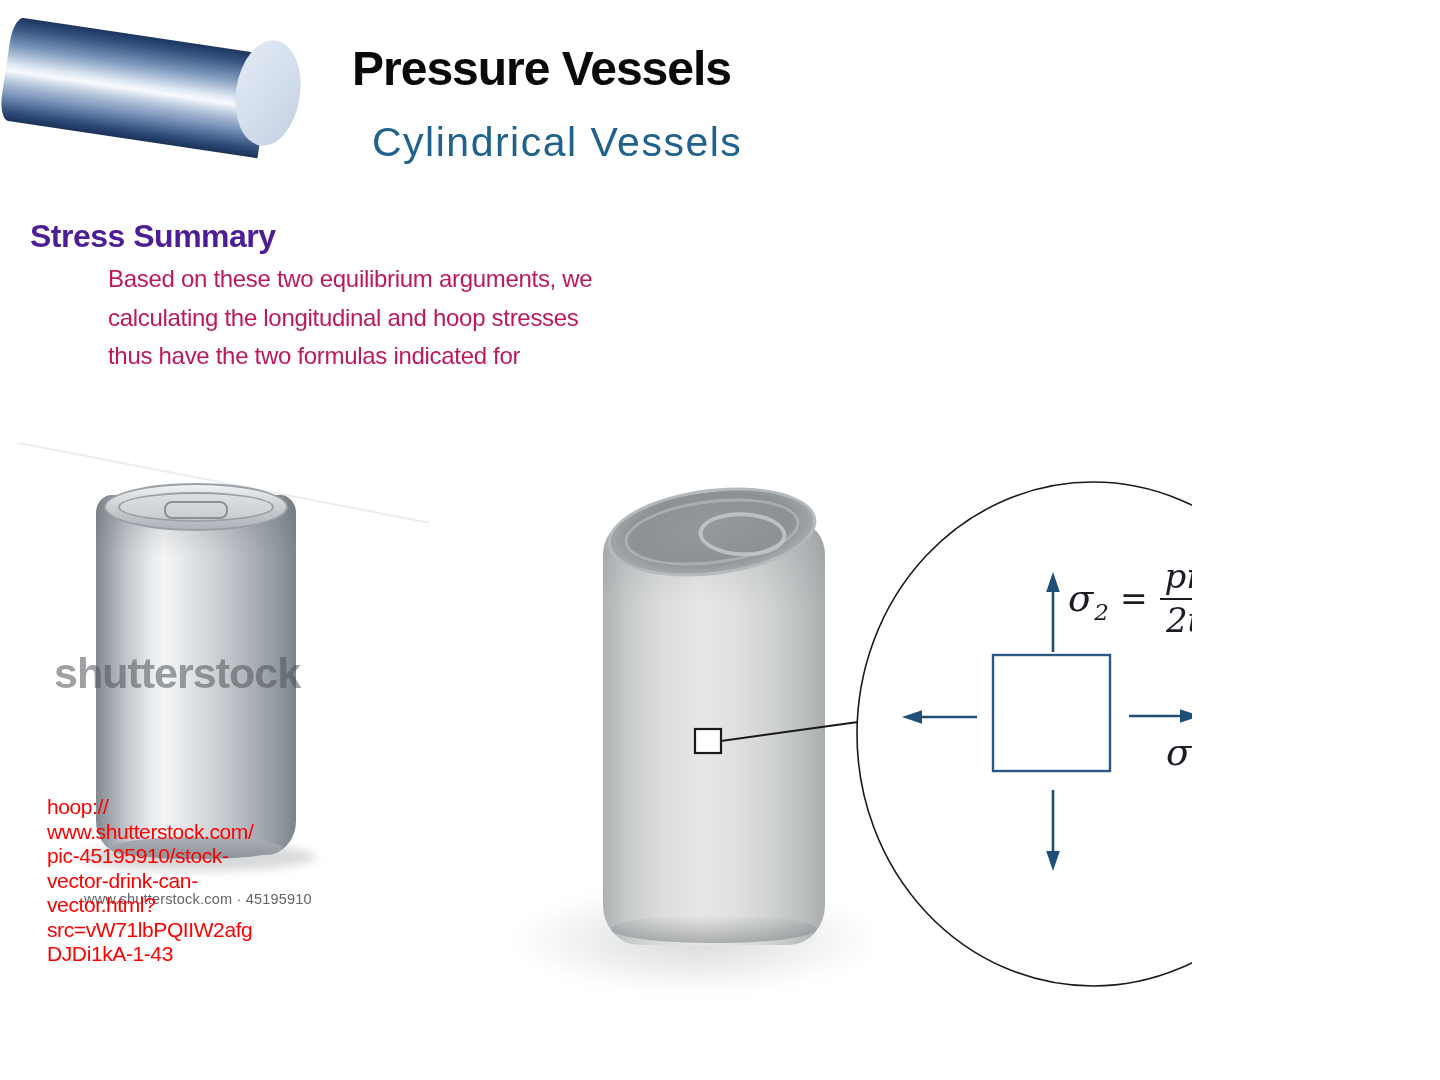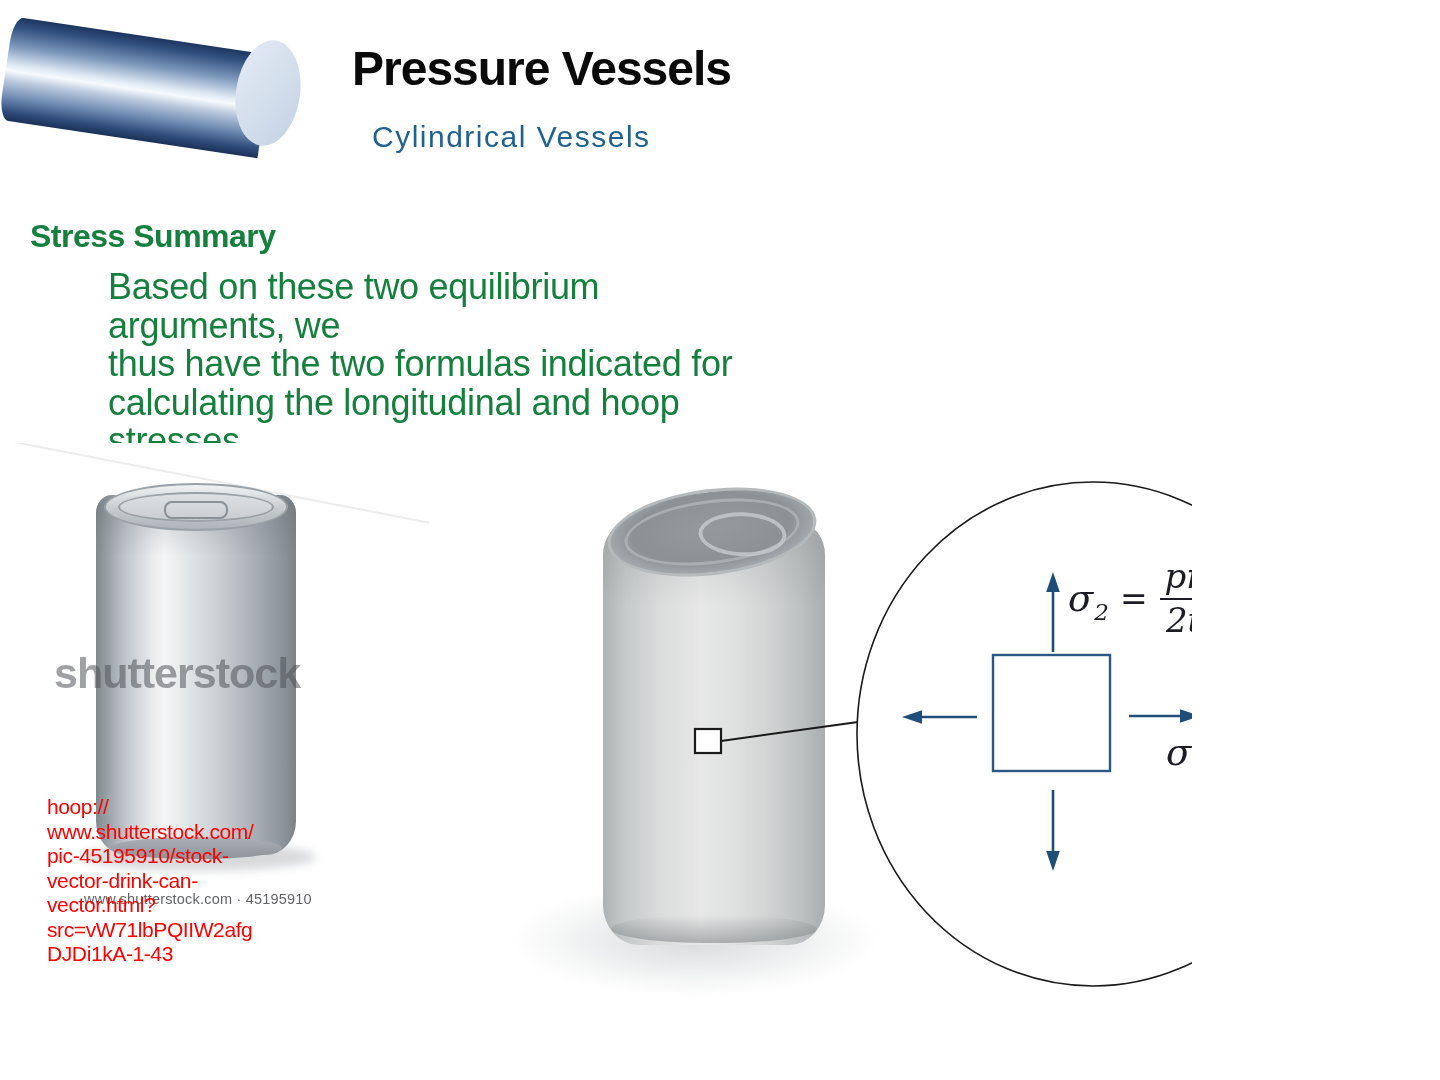--- a/index.html
+++ b/index.html
@@ -23,30 +23,30 @@
     transform:rotate(8.5deg); border-radius:50%;
     background:linear-gradient(120deg,#e3eaf4 0%, #d3deec 55%, #c3d1e4 100%);
   }
 
   
   .title {
     position:absolute; left:352px; top:44px; font-size:48px; font-weight:bold;
     letter-spacing:-1px; color:#0a0a0a; line-height:1.05;
   }
   .subtitle {
-    position:absolute; left:372px; top:121px; font-size:30px; font-weight:normal;
+    position:absolute; left:372px; top:121px; font-size:41px; font-weight:normal;
     letter-spacing:1.5px; color:#1f628e; line-height:1.05;
   }
   .section-heading {
     position:absolute; left:30px; top:218px; font-size:32px; font-weight:bold;
-    color:#15803d; letter-spacing:-0.5px;
+    color:#4c1d95; letter-spacing:-0.5px;
   }
   .body-text {
-    position:absolute; left:108px; top:268px; width:660px;
-    font-size:36px; line-height:38.5px; color:#15803d; letter-spacing:-0.3px;
+    position:absolute; left:108px; top:260px; width:660px;
+    font-size:24px; line-height:38.5px; color:#be185d; letter-spacing:-0.3px;
   }
 
   
   .sp { position:absolute; left:0; top:443px; width:398px; height:545px; background:#fff; overflow:hidden;padding-left:31px; }
   .sp-line1 { position:absolute; left:-60px; top:40px; width:580px; height:2px;
               background:rgba(140,140,140,.16); transform:rotate(11deg); }
   .sp-line2 { position:absolute; left:140px; top:-30px; width:620px; height:2px;
               background:rgba(140,140,140,.13); transform:rotate(40deg); }
   .sp-shadow { position:absolute; left:82px; top:400px; width:234px; height:28px; border-radius:50%;
                background:rgba(150,155,160,.38); filter:blur(5px); }
@@ -136,22 +136,22 @@
     <div class="logo-body"></div>
     <div class="logo-cap"></div>
   </div>
 
   <div class="title">Pressure Vessels</div>
   <div class="subtitle">Cylindrical Vessels</div>
   <div class="section-heading">Stress Summary</div>
 
   <div class="body-text">
     <div>Based on these two equilibrium arguments, we</div>
+    <div>calculating the longitudinal and hoop stresses</div>
     <div>thus have the two formulas indicated for</div>
-    <div>calculating the longitudinal and hoop stresses</div>
   </div>
 
   <div class="sp">
     <div class="sp-line1"></div>
     <div class="sp-line2"></div>
     <div class="sp-shadow"></div>
     <div class="sp-can"></div>
     <div class="sp-base"></div>
     <div class="sp-lid"></div>
     <div class="sp-watermark">shutterstock</div>

